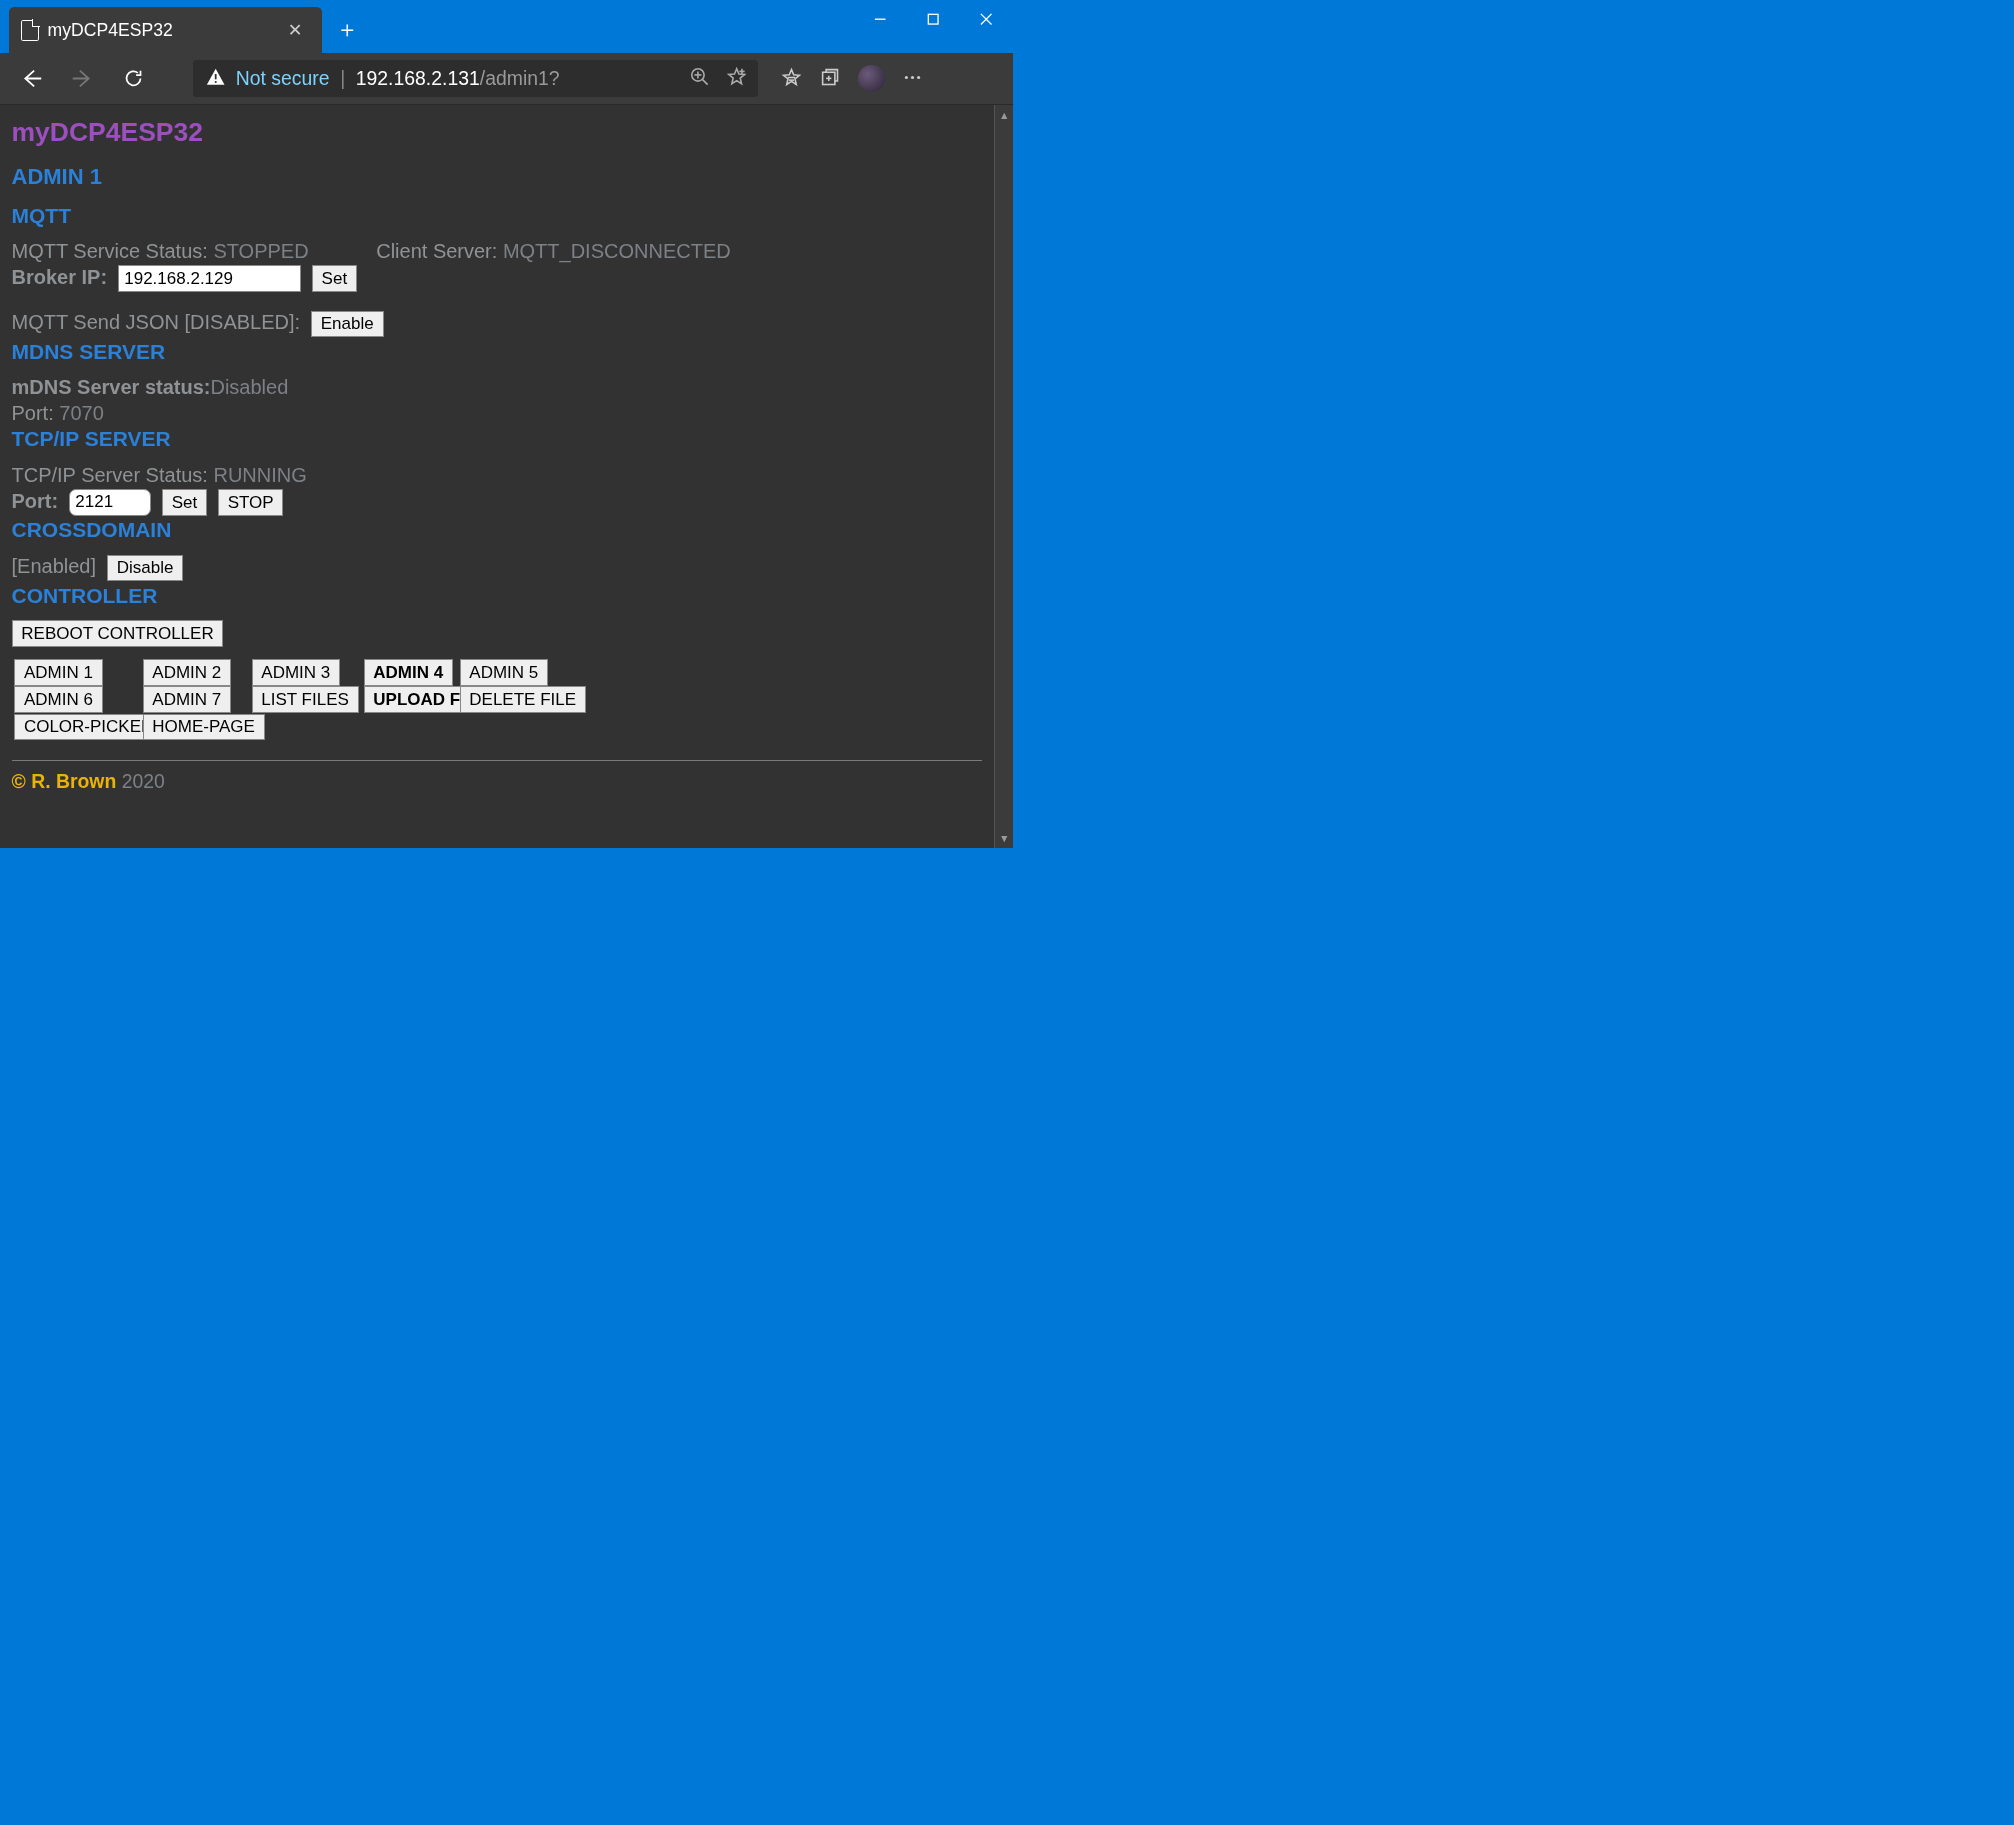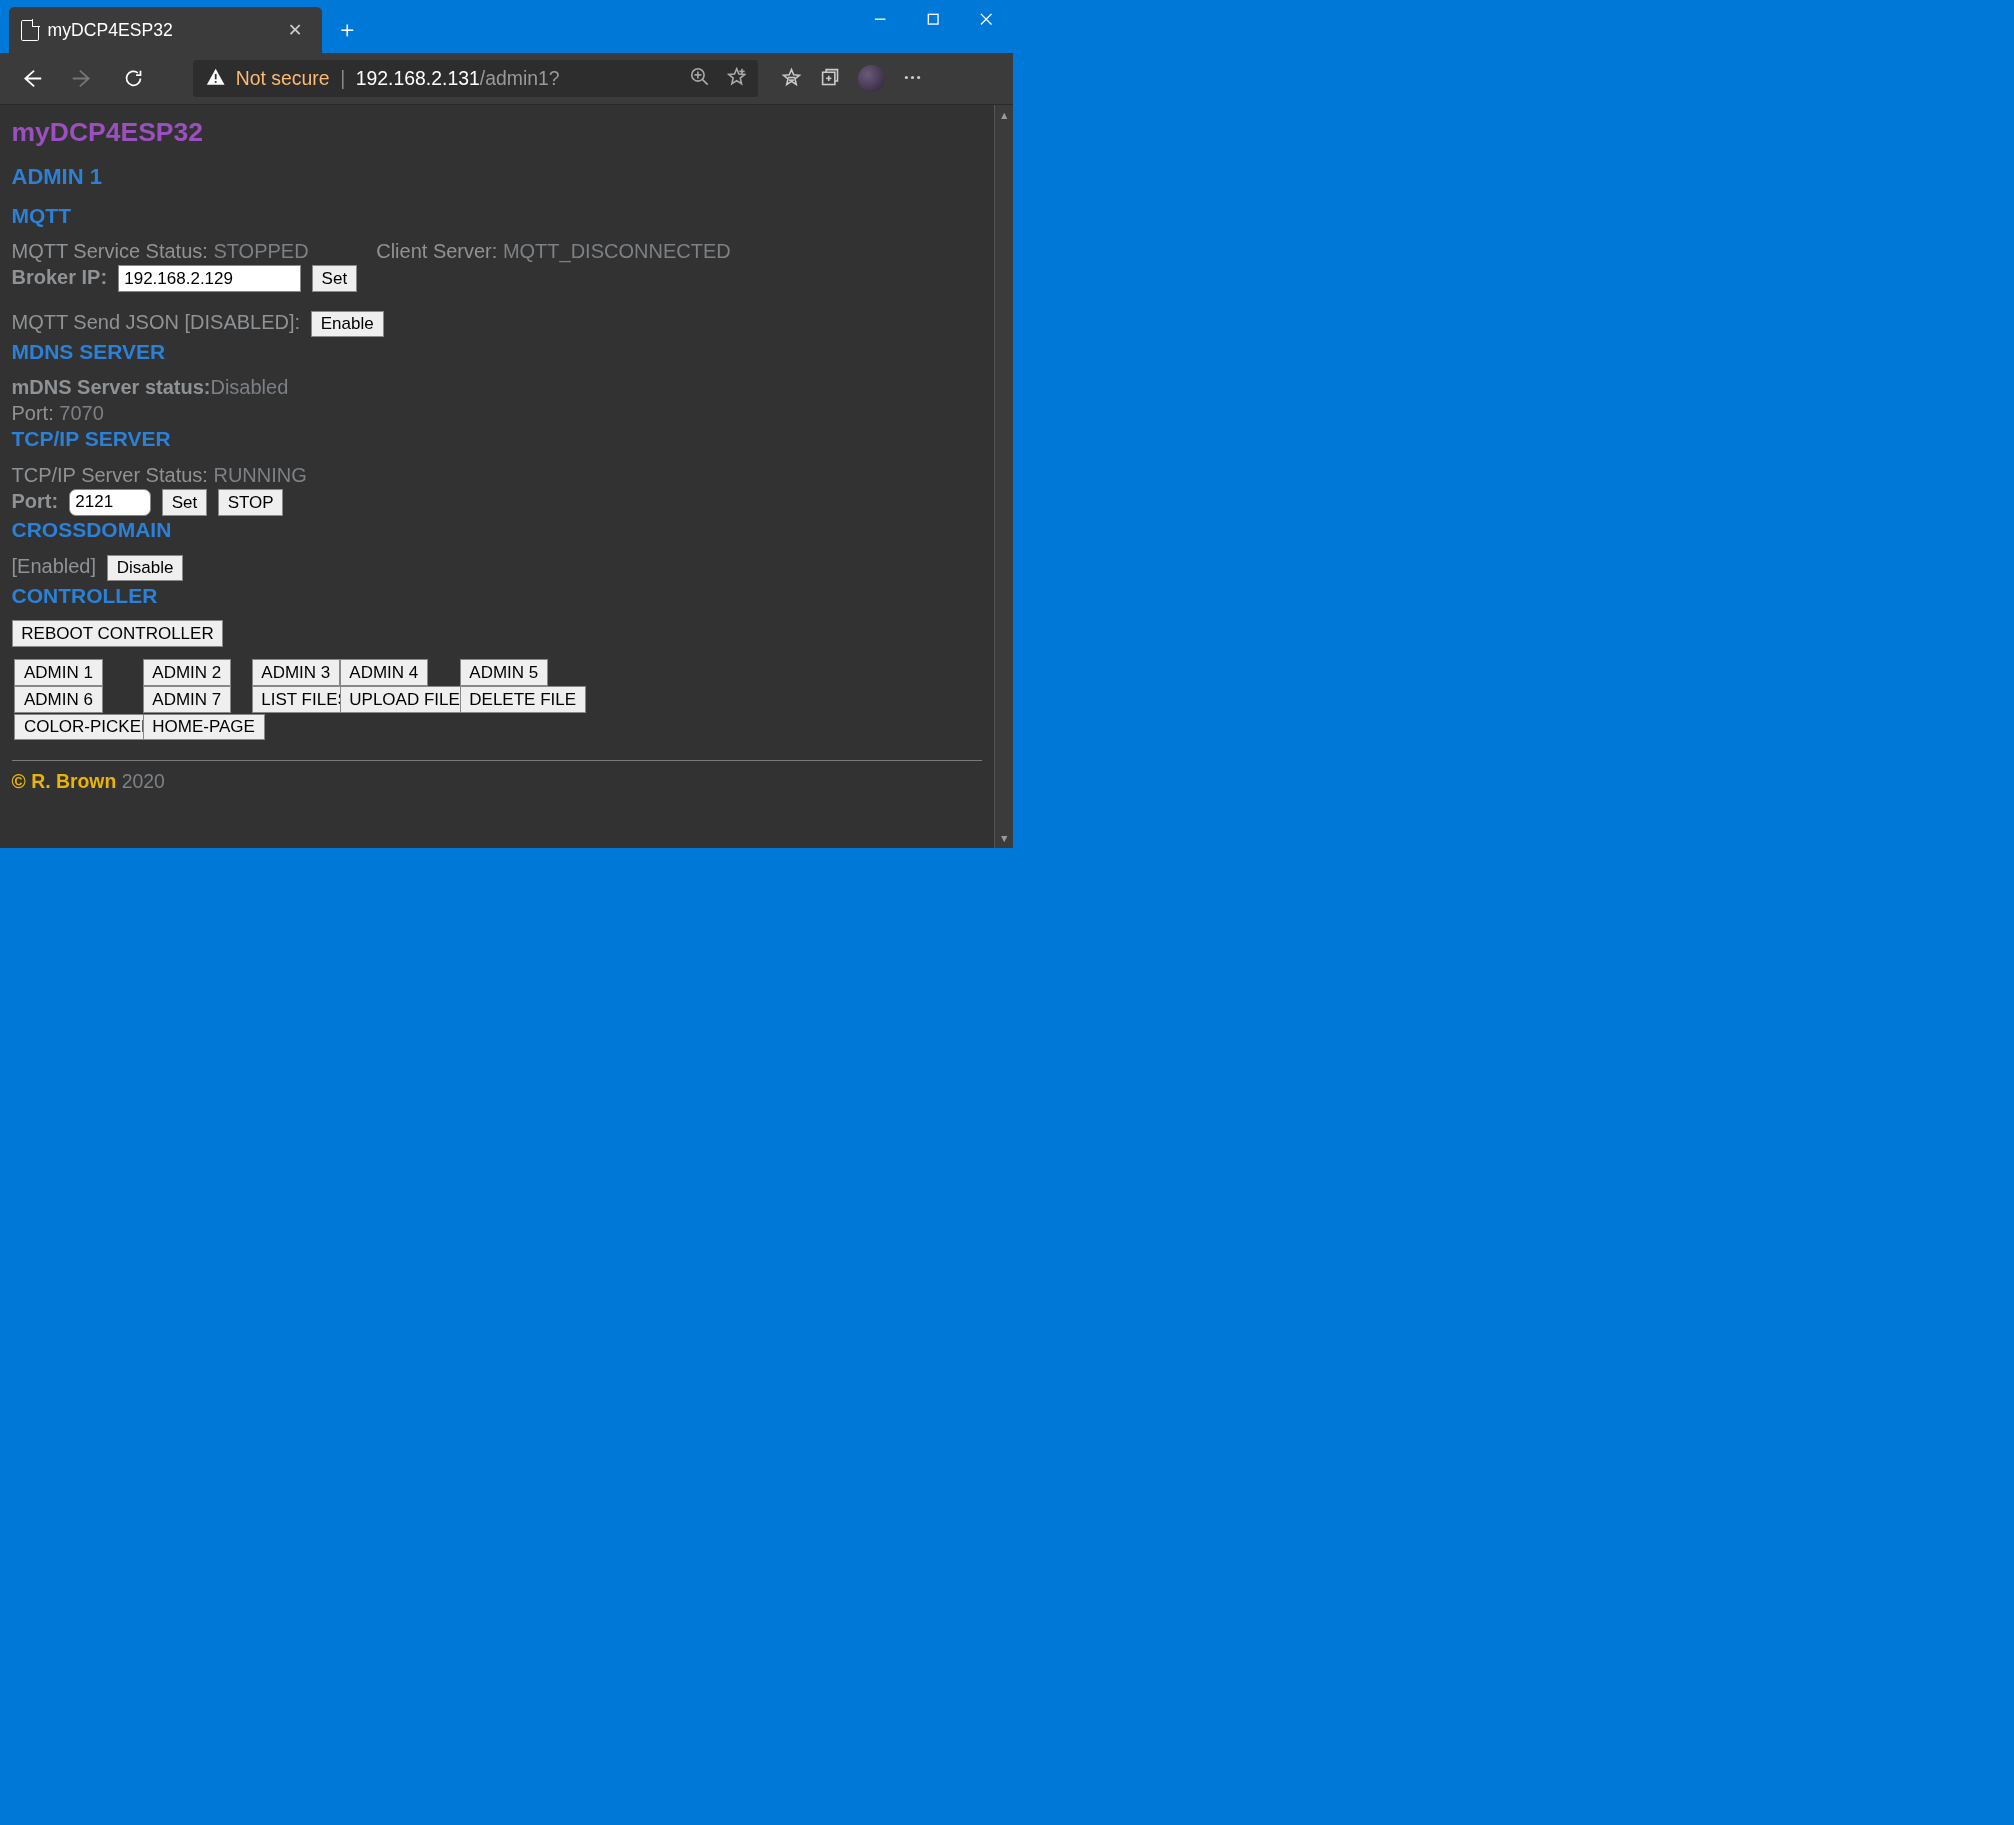--- a/index.html
+++ b/index.html
@@ -61,21 +61,21 @@
       background: #2d2d2d;
       height: 37px;
       border-radius: 3.5px;
       display:flex;
       align-items:center;
       padding: 0 12.4px;
       gap: 10.6px;
       margin-left: 34px;
     }
     .warn-icon { color:#fff; }
-    .not-secure { color:#fdba74; font-size:19.4px;text-align:center; }
+    .not-secure { color:#7dd3fc; font-size:19.4px;text-align:center; }
     .addr-sep { color:#888; font-size:19.4px; }
     .addr-host { color:#fff; font-size:19.4px; }
     .addr-path { color:#999; font-size:19.4px; }
     .addr-icons { margin-left:auto; display:flex; gap:17.6px; align-items:center; }
     .addr-icons .ic { color:#aaa; cursor:pointer; }
     .right-icons { display:flex; gap:17.6px; margin-left:21px; align-items:center; }
     .right-icons .ic { color:#ccc; cursor:pointer; }
     .profile { width:26.5px; height:26.5px; border-radius:50%; background: radial-gradient(circle at 35% 35%, #6b5a7a, #2a2235); }
 
     .content-wrap {
@@ -118,21 +118,21 @@
       font-size:17px; padding:2.6px 8.8px; height:26.5px; cursor:pointer; vertical-align:middle;
     }
     .form-inline > * { margin-right: 5.3px; }
 
     .nav-buttons { margin-top: 12.4px; }
     .nav-row { height:26.5px; margin-bottom:0.9px; position:relative; }
     .nav-row button.btn { position:absolute; }
     .nc1 { left: 2.6px; }
     .nc2 { left:131px; }
     .nc3 { left:240px; }
-    .nc4 { left:328px; }
+    .nc4 { left:352px;font-weight:bold; }
     .nc5 { left:448px; }
 
     hr { border:none; border-top:0.9px solid #7a7a7a; margin-top:19.4px; margin-bottom:8.8px; }
     .footer { color:#7d8185; font-size:19.4px; }
     .footer b { color:#eab308; }
   </style>
 </head>
 <body>
 
 <div class="window">

